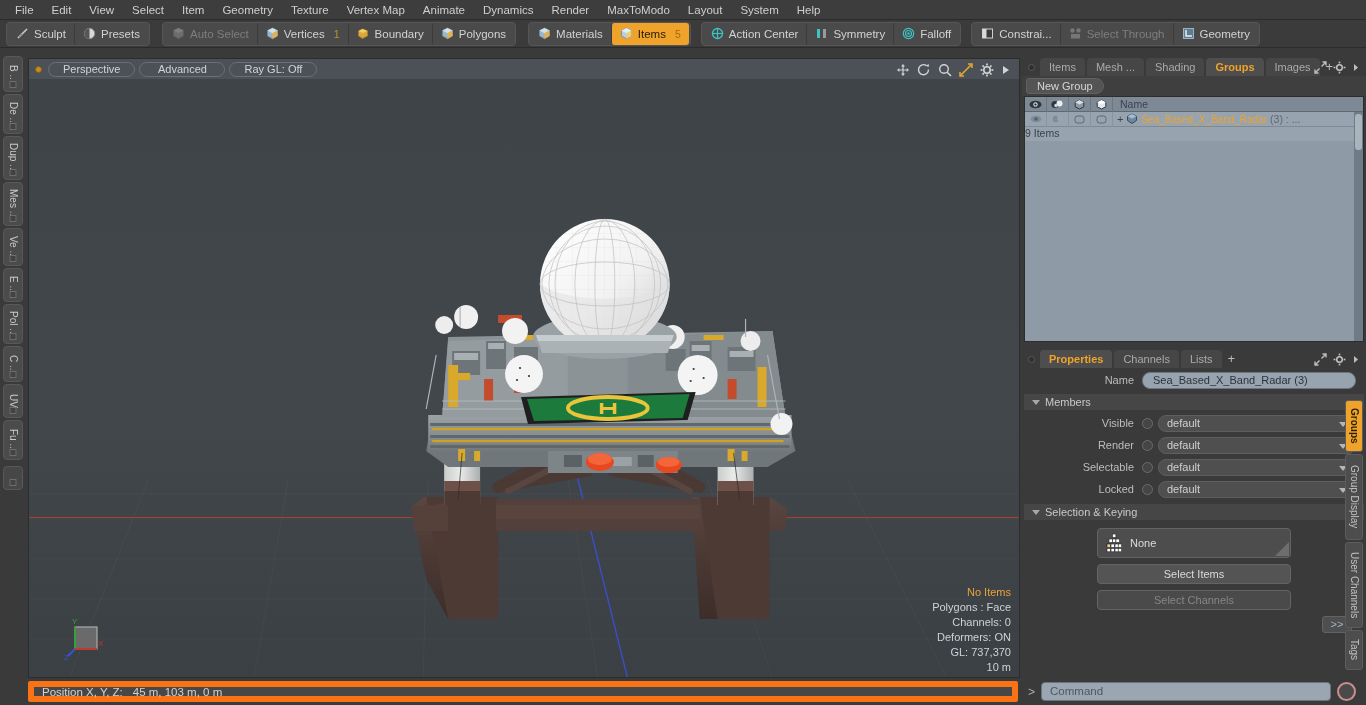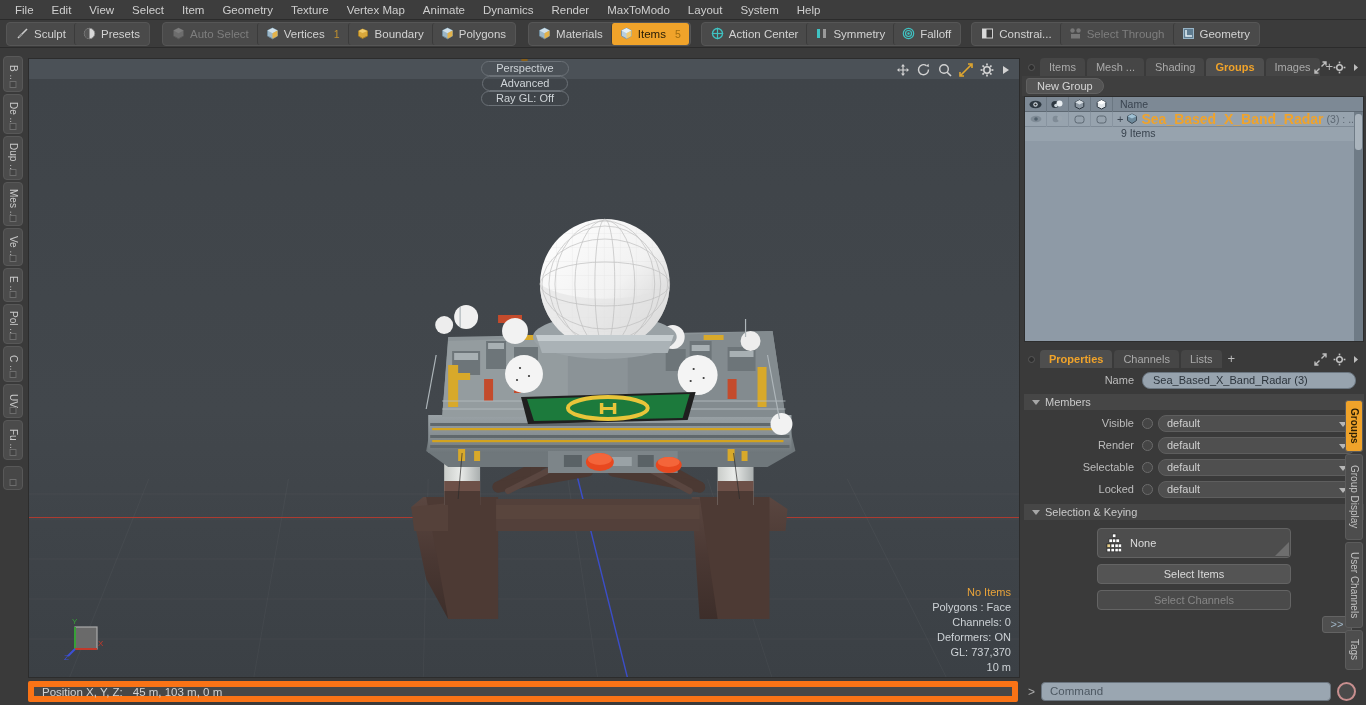--- a/index.html
+++ b/index.html
@@ -74,21 +74,20 @@
 
   
   .viewport {
     position: absolute; left: 28px; top: 58px; width: 992px; height: 620px;
     background: #40464b; border: 1px solid #2c2c2c; overflow: hidden;
   }
   .vp-header {
     position: absolute; left: 0; top: 0; width: 100%; height: 20px;
     background: #4b5157; display: flex; align-items: center; padding-left: 6px;
     z-index: 6;
-    flex-direction: column;
   }
   .vp-dot {
     width: 7px; height: 7px; border-radius: 50%;
     background: #c58a2a; border: 1px solid #8a5f16; margin-right: 6px;
   }
   .vp-pill {
     height: 15px; padding: 0 14px; margin-right: 4px;
     border: 1px solid #6a7076; border-radius: 8px;
     color: #cfd4d8; font-size: 11px; line-height: 13px;
     display: flex; align-items: center; justify-content: center;
@@ -162,23 +161,23 @@
   .list-row {
     display: flex; height: 15px; align-items: center;
     background: #97a3ae; border-bottom: 1px solid #7e8a96;
   }
   .lr-cell {
     width: 22px; height: 15px; border-right: 1px solid #8894a0;
     display: flex; align-items: center; justify-content: center;
   }
   .lr-main { flex: 1; display: flex; align-items: center; padding-left: 4px; gap: 3px; }
   .lr-plus { color: #3c4651; font-size: 11px; line-height: 9px; }
-  .item-name { color: #f0a32a; font-size: 14px; font-weight: bold; white-space: nowrap; }
+  .item-name { color: #f0a32a; font-size: 10px; font-weight: normal; white-space: nowrap; }
   .item-meta { color: #5d6873; font-size: 10.5px; }
-  .subrow { height: 14px; background: #97a3ae; padding-left: 96px; color: #39434e; font-size: 10.5px; line-height: 12px; }
+  .subrow { height: 14px; background: #97a3ae; color: #39434e; font-size: 10.5px; line-height: 12px; }
   .listbox .fill { background: #8e9aa6; height: 100%; }
   .scrollv {
     position: absolute; right: 0; top: 15px; width: 9px; bottom: 0;
     background: #6f7b86;
   }
   .scrollv .thumb { position: absolute; top: 2px; left: 1px; width: 7px; height: 36px; background: #aab4bd; border-radius: 3px; }
 
   
   .proprow { display: flex; align-items: center; height: 22px; padding: 0 10px 0 4px; }
   .prop-label { width: 116px; text-align: right; padding-right: 8px; color: #bdbdbd; font-size: 11px; }

